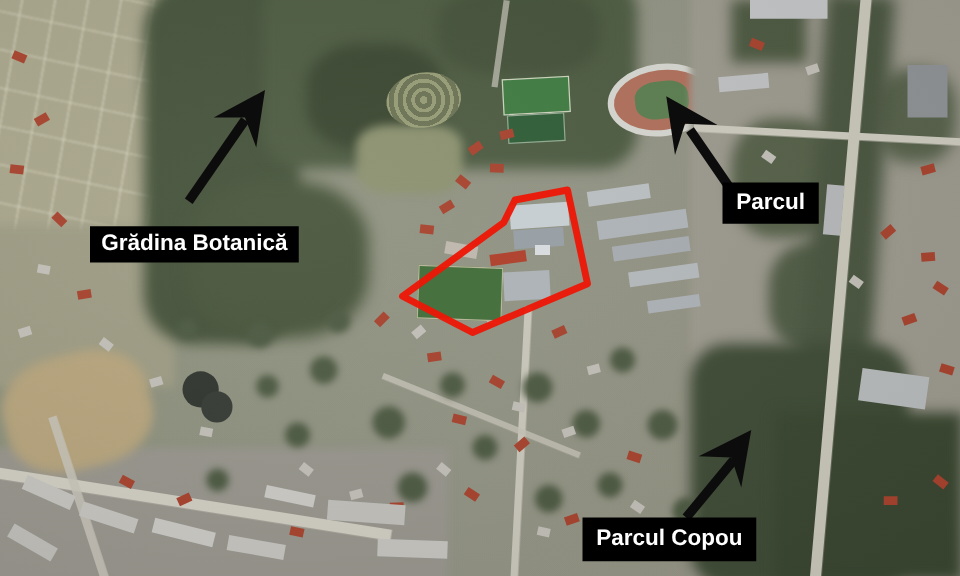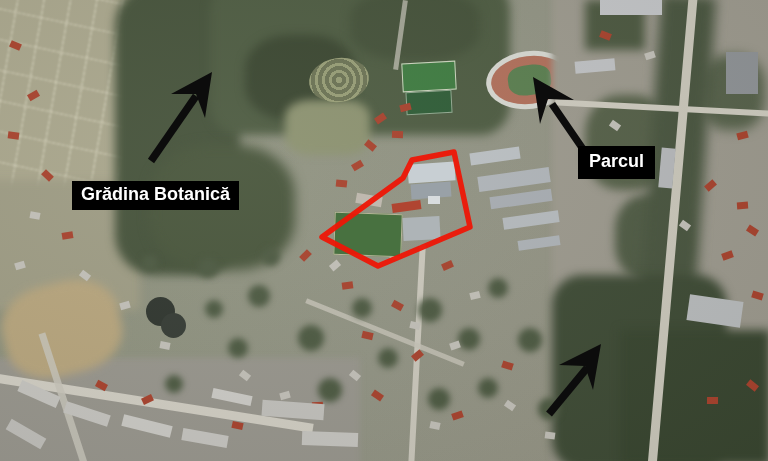--- a/index.html
+++ b/index.html
@@ -177,13 +177,14 @@
       <polygon points="533,77 574,100 548,99 540,124" fill="#0c0c0c"></polygon>
     </g>
     <g>
       <line x1="549" y1="414" x2="587" y2="368" stroke-width="7.5" stroke="#0c0c0c"></line>
       <polygon points="601,344 593,390 585,366 559,365" fill="#0c0c0c"></polygon>
     </g>
   </svg>
 
   <div class="lbl" id="label-gradina">Grădina Botanică</div>
   <div class="lbl" id="label-stadion">Parcul</div>
+  <div class="lbl" id="label-parcul">Parcul Copou</div>
 </div>
 
 </body></html>

